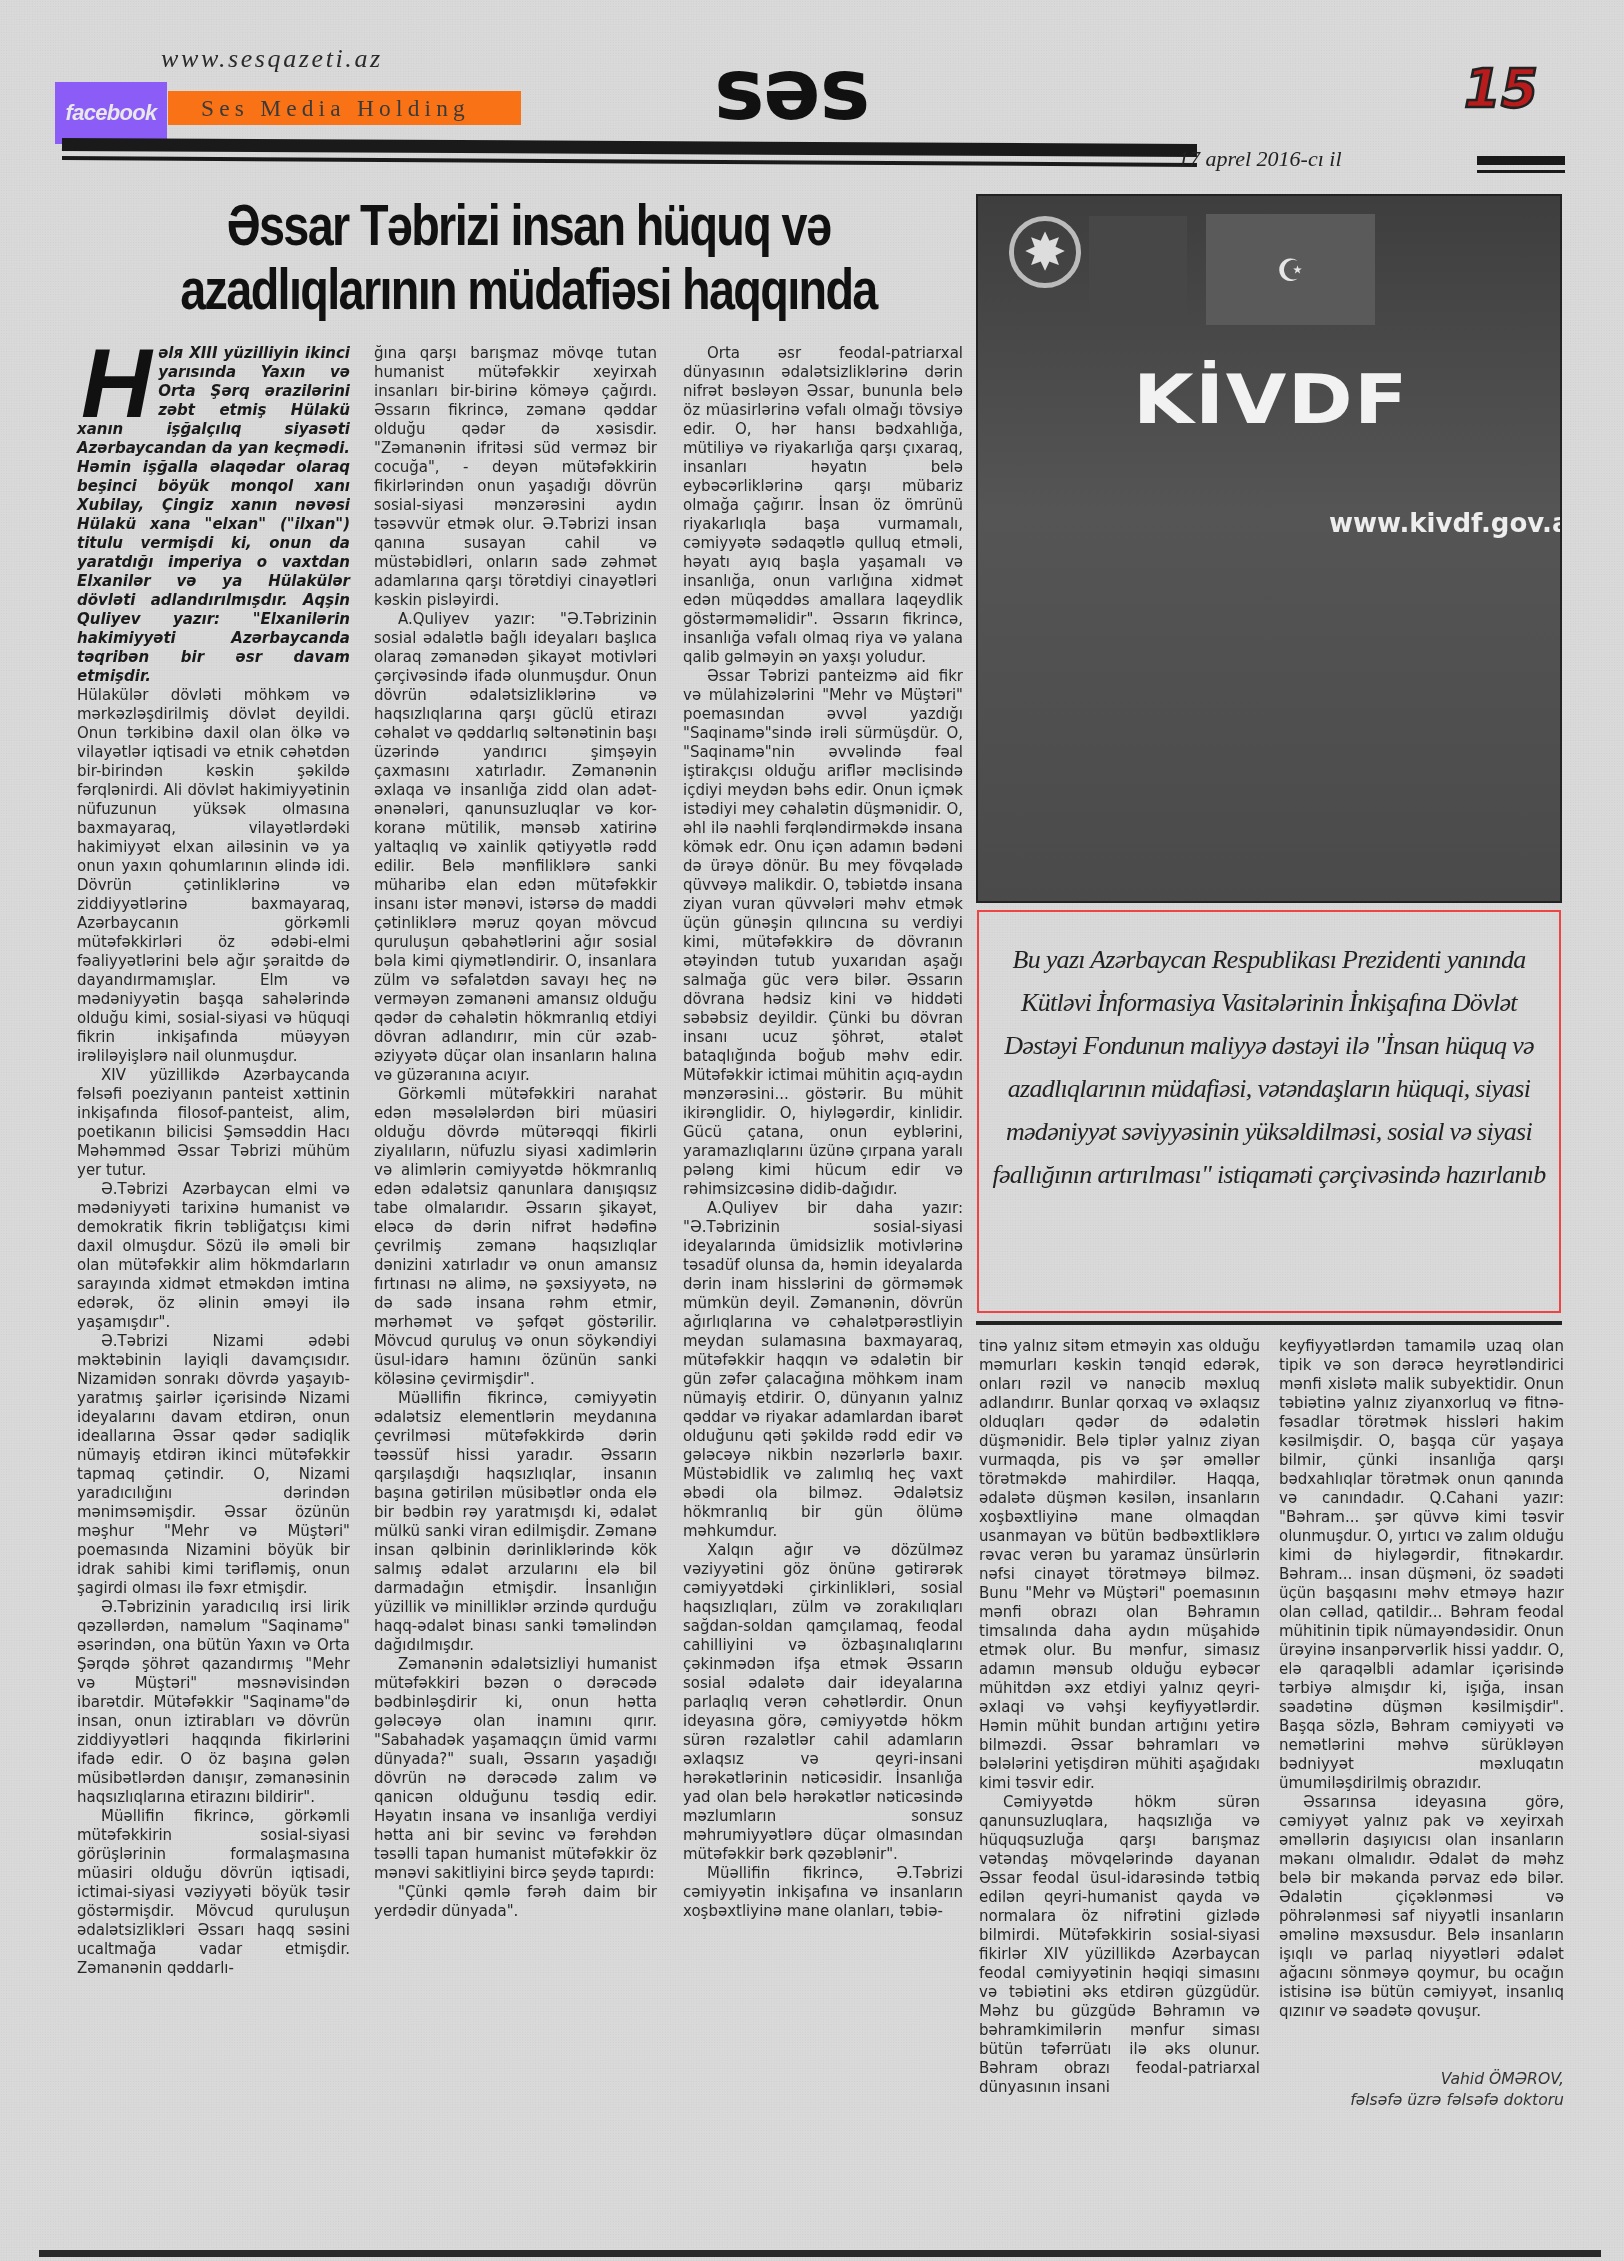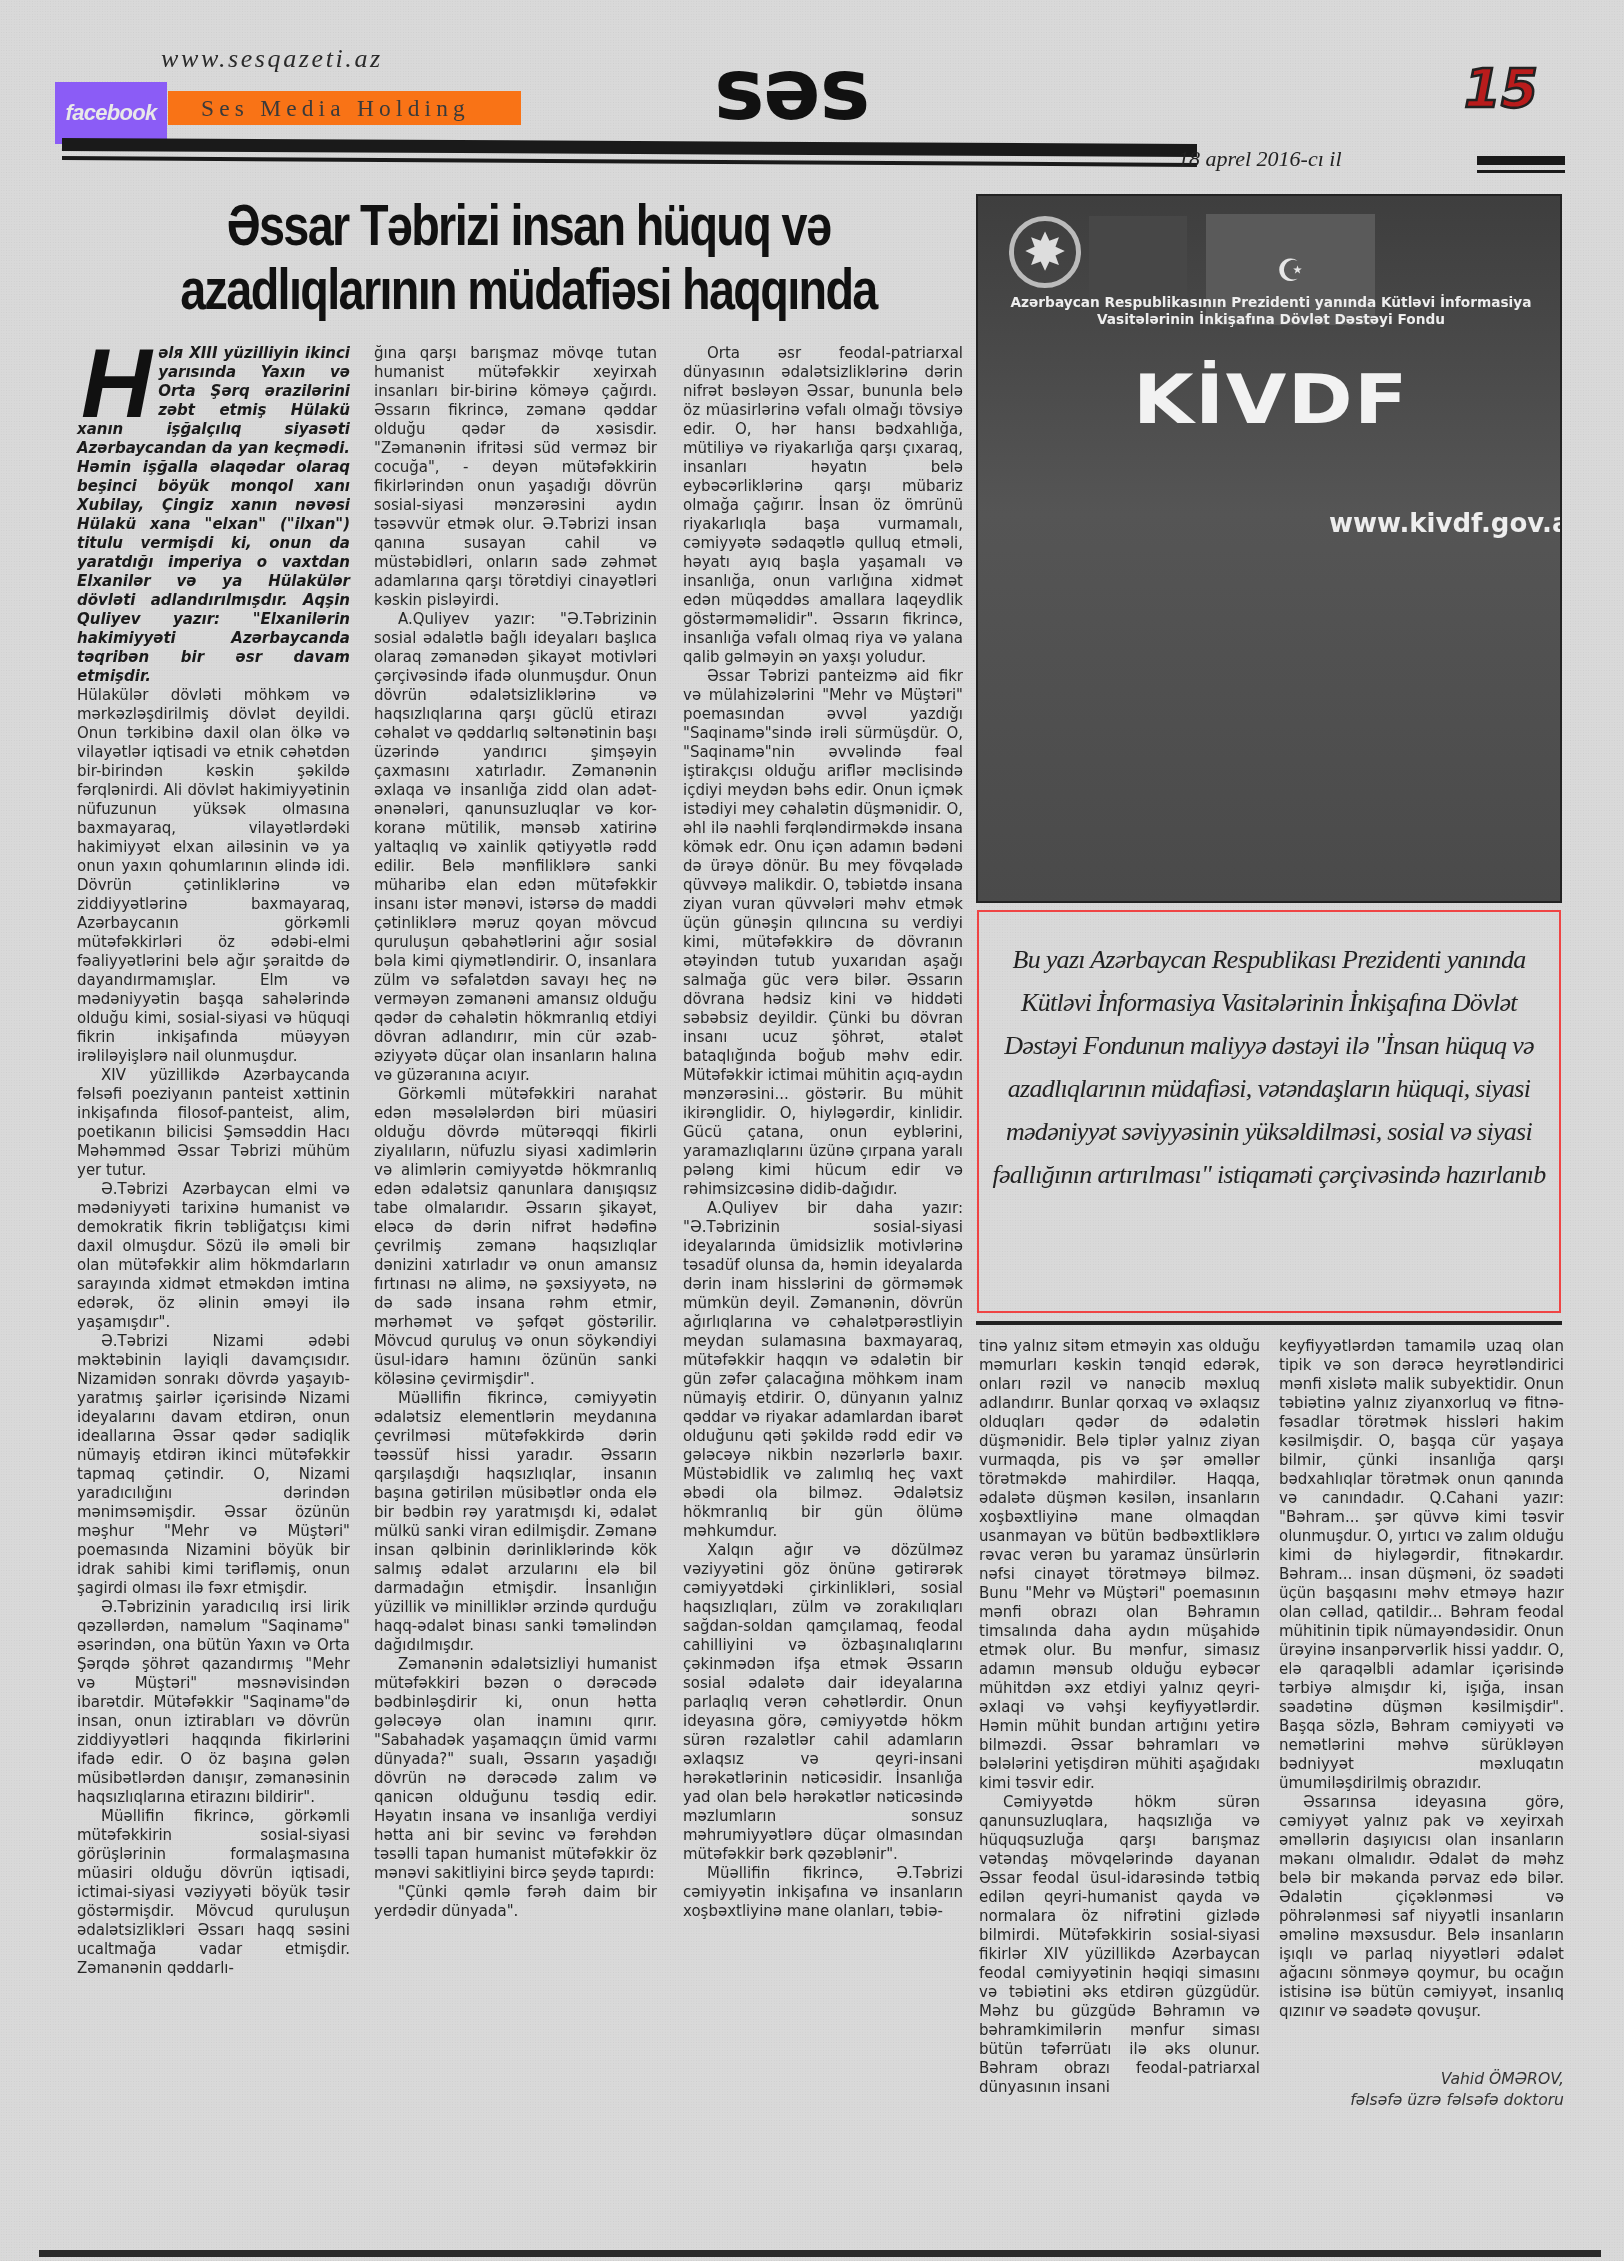--- a/index.html
+++ b/index.html
@@ -62,21 +62,21 @@
 <body>
 
 <div id="site-url" class="abs">www.sesqazeti.az</div>
 <div id="fb-badge" class="abs">facebook</div>
 <div id="holding" class="abs">Ses Media Holding</div>
 <div id="logo" class="abs">səs</div>
 <div id="page-number" class="abs">15</div>
 
 <div class="abs rule-thick" style="left:62px;top:138px;width:1135px;transform:rotate(0.3deg);transform-origin:left;"></div>
 <div class="abs rule-thin" style="left:62px;top:156px;width:1135px;transform:rotate(0.35deg);transform-origin:left;"></div>
-<div id="date" class="abs">18 aprel 2016-cı il</div>
+<div id="date" class="abs">17 aprel 2016-cı il</div>
 <div class="abs rule-thick" style="left:1477px;top:156px;width:88px;height:9px;"></div>
 <div class="abs rule-thin" style="left:1477px;top:170px;width:88px;height:3.3px;"></div>
 
 <div id="headline" class="abs">Əssar Təbrizi insan hüquq və azadlıqlarının müdafiəsi haqqında</div>
 
 <div id="col1" class="col">
   <p class="noind" id="lead"><span id="dropcap">H</span><span>əlя XIII yüzilliyin ikinci yarısında Yaxın və Orta Şərq ərazilərini zəbt etmiş Hülakü xanın işğalçılıq siyasəti Azərbaycandan da yan keçmədi. Həmin işğalla əlaqədar olaraq beşinci böyük monqol xanı Xubilay, Çingiz xanın nəvəsi Hülakü xana "elxan" ("ilxan") titulu vermişdi ki, onun da yaratdığı imperiya o vaxtdan Elxanilər və ya Hülakülər dövləti adlandırılmışdır. Aqşin Quliyev yazır: "Elxanilərin hakimiyyəti Azərbaycanda təqribən bir əsr davam etmişdir.</span></p>
   <p class="noind">Hülakülər dövləti möhkəm və mərkəzləşdirilmiş dövlət deyildi. Onun tərkibinə daxil olan ölkə və vilayətlər iqtisadi və etnik cəhətdən bir-birindən kəskin şəkildə fərqlənirdi. Ali dövlət hakimiyyətinin nüfuzunun yüksək olmasına baxmayaraq, vilayətlərdəki hakimiyyət elxan ailəsinin və ya onun yaxın qohumlarının əlində idi. Dövrün çətinliklərinə və ziddiyyətlərinə baxmayaraq, Azərbaycanın görkəmli mütəfəkkirləri öz ədəbi-elmi fəaliyyətlərini belə ağır şəraitdə də dayandırmamışlar. Elm və mədəniyyətin başqa sahələrində olduğu kimi, sosial-siyasi və hüquqi fikrin inkişafında müəyyən irəliləyişlərə nail olunmuşdur.</p>
   <p>XIV yüzillikdə Azərbaycanda fəlsəfi poeziyanın panteist xəttinin inkişafında filosof-panteist, alim, poetikanın bilicisi Şəmsəddin Hacı Məhəmməd Əssar Təbrizi mühüm yer tutur.</p>
   <p>Ə.Təbrizi Azərbaycan elmi və mədəniyyəti tarixinə humanist və demokratik fikrin təbliğatçısı kimi daxil olmuşdur. Sözü ilə əməli bir olan mütəfəkkir alim hökmdarların sarayında xidmət etməkdən imtina edərək, öz əlinin əməyi ilə yaşamışdır".</p>
@@ -99,21 +99,20 @@
   <p>Əssar Təbrizi panteizmə aid fikr və mülahizələrini "Mehr və Müştəri" poemasından əvvəl yazdığı "Saqinamə"sində irəli sürmüşdür. O, "Saqinamə"nin əvvəlində fəal iştirakçısı olduğu ariflər məclisində içdiyi meydən bəhs edir. Onun içmək istədiyi mey cəhalətin düşmənidir. O, əhl ilə naəhli fərqləndirməkdə insana kömək edr. Onu içən adamın bədəni də ürəyə dönür. Bu mey fövqəladə qüvvəyə malikdir. O, təbiətdə insana ziyan vuran qüvvələri məhv etmək üçün günəşin qılıncına su verdiyi kimi, mütəfəkkirə də dövranın ətəyindən tutub yuxarıdan aşağı salmağa güc verə bilər. Əssarın dövrana hədsiz kini və hiddəti səbəbsiz deyildir. Çünki bu dövran insanı ucuz şöhrət, ətalət bataqlığında boğub məhv edir. Mütəfəkkir ictimai mühitin açıq-aydın mənzərəsini... göstərir. Bu mühit ikirənglidir. O, hiyləgərdir, kinlidir. Gücü çatana, onun eyblərini, yaramazlıqlarını üzünə çırpana yaralı pələng kimi hücum edir və rəhimsizcəsinə didib-dağıdır.</p>
   <p>A.Quliyev bir daha yazır: "Ə.Təbrizinin sosial-siyasi ideyalarında ümidsizlik motivlərinə təsadüf olunsa da, həmin ideyalarda dərin inam hisslərini də görməmək mümkün deyil. Zəmanənin, dövrün ağırlıqlarına və cəhalətpərəstliyin meydan sulamasına baxmayaraq, mütəfəkkir haqqın və ədalətin bir gün zəfər çalacağına möhkəm inam nümayiş etdirir. O, dünyanın yalnız qəddar və riyakar adamlardan ibarət olduğunu qəti şəkildə rədd edir və gələcəyə nikbin nəzərlərlə baxır. Müstəbidlik və zalımlıq heç vaxt əbədi ola bilməz. Ədalətsiz hökmranlıq bir gün ölümə məhkumdur.</p>
   <p>Xalqın ağır və dözülməz vəziyyətini göz önünə gətirərək cəmiyyətdəki çirkinlikləri, sosial haqsızlıqları, zülm və zorakılıqları sağdan-soldan qamçılamaq, feodal cahilliyini və özbaşınalıqlarını çəkinmədən ifşa etmək Əssarın sosial ədalətə dair ideyalarına parlaqlıq verən cəhətlərdir. Onun ideyasına görə, cəmiyyətdə hökm sürən rəzalətlər cahil adamların əxlaqsız və qeyri-insani hərəkətlərinin nəticəsidir. İnsanlığa yad olan belə hərəkətlər nəticəsində məzlumların sonsuz məhrumiyyətlərə düçar olmasından mütəfəkkir bərk qəzəblənir".</p>
   <p>Müəllifin fikrincə, Ə.Təbrizi cəmiyyətin inkişafına və insanların xoşbəxtliyinə mane olanları, təbiə-</p>
 </div>
 
 <div id="kivdf-ad" class="abs">
   <div id="emblem" class="abs">✸</div>
   <div id="az-flag" class="abs"></div>
   <div id="turkey-flag" class="abs">☪</div>
-  <div id="kivdf-org" class="abs">Azərbaycan Respublikasının Prezidenti yanında Kütləvi İnformasiya Vasitələrinin İnkişafına Dövlət Dəstəyi Fondu</div>
   <div id="kivdf-acronym" class="abs">KİVDF</div>
   <div id="kivdf-url" class="abs">www.kivdf.gov.az</div>
 </div>
 
 <div id="funding-box" class="abs">
   <div id="funding-text">Bu yazı Azərbaycan Respublikası Prezidenti yanında Kütləvi İnformasiya Vasitələrinin İnkişafına Dövlət Dəstəyi Fondunun maliyyə dəstəyi ilə "İnsan hüquq və azadlıqlarının müdafiəsi, vətəndaşların hüquqi, siyasi mədəniyyət səviyyəsinin yüksəldilməsi, sosial və siyasi fəallığının artırılması" istiqaməti çərçivəsində hazırlanıb</div>
 </div>
 
 <div class="abs" style="left:976px;top:1321px;width:586px;height:3.9px;background:#222;"></div>
 

